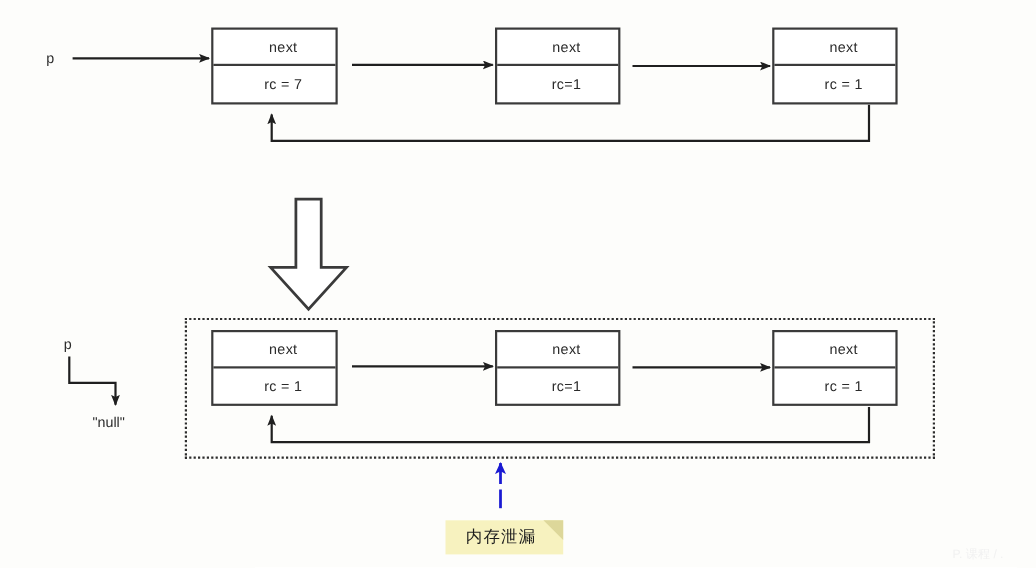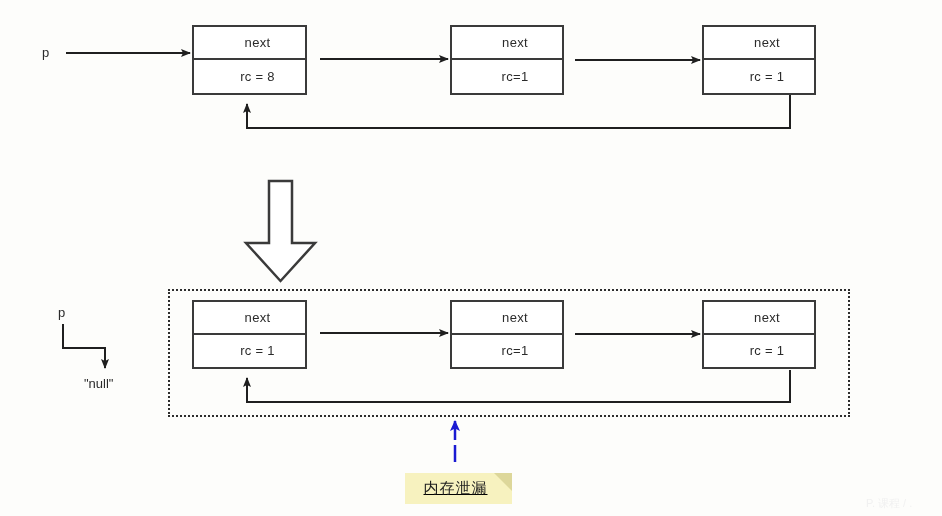--- a/index.html
+++ b/index.html
@@ -127,21 +127,21 @@
     <line x1="455" y1="462" x2="455" y2="445" stroke="#1a1ad2" stroke-width="2.5"></line>
     <line x1="455" y1="440" x2="455" y2="421" stroke="#1a1ad2" stroke-width="2.5" marker-end="url(#arrowBlue)"></line>
   </svg>
 
   <div class="dotted-region" style="left:168px; top:289px; width:682px; height:128px;"></div>
 
   <div class="plain-label" style="left:42px; top:45px;">p</div>
 
   <div class="node-box" style="left:192px; top:25px; width:115px; height:70px;">
     <div class="node-cell top">next</div>
-    <div class="node-cell">rc = 8</div>
+    <div class="node-cell">rc = 7</div>
   </div>
 
   <div class="node-box" style="left:450px; top:25px; width:114px; height:70px;">
     <div class="node-cell top">next</div>
     <div class="node-cell">rc=1</div>
   </div>
 
   <div class="node-box" style="left:702px; top:25px; width:114px; height:70px;">
     <div class="node-cell top">next</div>
     <div class="node-cell">rc = 1</div>
@@ -159,20 +159,20 @@
   <div class="node-box" style="left:450px; top:300px; width:114px; height:69px;">
     <div class="node-cell top">next</div>
     <div class="node-cell">rc=1</div>
   </div>
 
   <div class="node-box" style="left:702px; top:300px; width:114px; height:69px;">
     <div class="node-cell top">next</div>
     <div class="node-cell">rc = 1</div>
   </div>
 
-  <div class="callout" style="left:405px; top:473px; width:107px; height:31px;text-decoration:underline;">
+  <div class="callout" style="left:405px; top:473px; width:107px; height:31px;">
     <span class="callout-text">内存泄漏</span>
     <span class="callout-fold"></span>
   </div>
 
   <div class="watermark" style="left:866px; top:496px;">P. 课程 / .</div>
 
 </div>
 
 </body></html>

